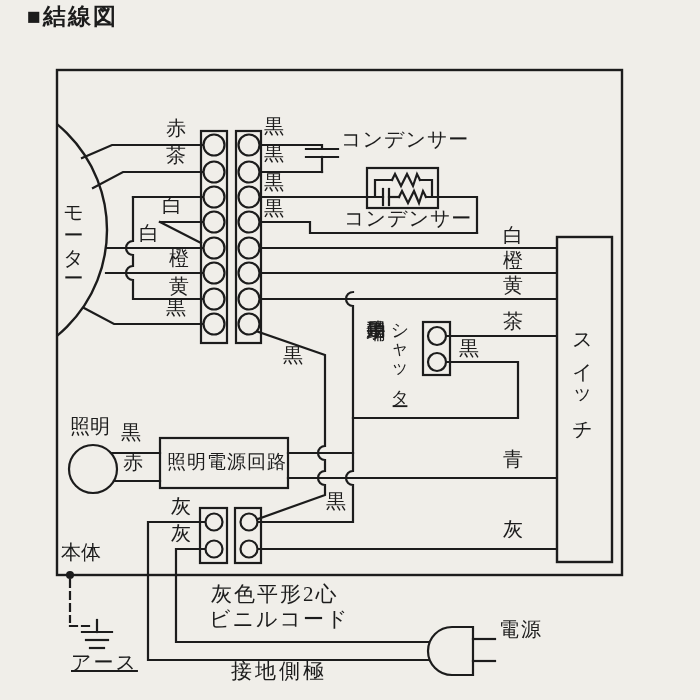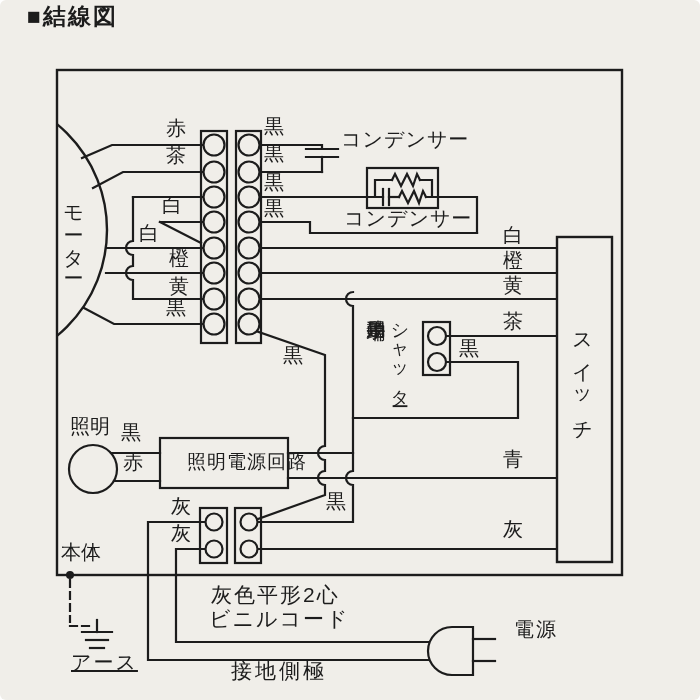--- a/index.html
+++ b/index.html
@@ -1,18 +1,18 @@
 <!DOCTYPE html>
 <html><head>
 <meta charset="utf-8">
 <style>
   html,body{margin:0;padding:0;}
   body{width:700px;height:700px;overflow:hidden;
        font-family:"Liberation Sans","DejaVu Sans",sans-serif;}
-  .diagram{position:relative;width:700px;height:700px;background:#f0eee9;color:#1c1c1c;border-radius:6px;}
+  .diagram{position:relative;width:700px;height:700px;background:#f0eee9;color:#1c1c1c;}
   svg{position:absolute;left:0;top:0;}
   .lbl{position:absolute;font-size:20px;line-height:1;white-space:nowrap;color:#1c1c1c;}
   .v{writing-mode:vertical-rl;text-orientation:mixed;}
   .title1{font-size:23px;font-weight:600;letter-spacing:2px;}
   .title2{font-size:27px;letter-spacing:1px;}
   .fs19{font-size:19px;}
   .fs18{font-size:18px;}
   .fs21{font-size:21px;}
   .ls1{letter-spacing:1px;}
   .ls2{letter-spacing:2px;}
@@ -164,26 +164,26 @@
 
   <span class="lbl title1" style="left:27px;top:5px;">■結線図</span>
 
   <span class="lbl v" style="left:64px;top:192px;letter-spacing:10px;">モーター</span>
   <span class="lbl v" style="left:573px;top:320px;letter-spacing:6px;">スイッチ</span>
   <span class="lbl v fs18 ls1" style="left:391px;top:311px;">シャッター</span>
   <span class="lbl v fs19 ls1" style="left:367px;top:304px;">連動用端子</span>
   <span class="lbl ls1" style="left:341px;top:129px;">コンデンサー</span>
   <span class="lbl ls1" style="left:344px;top:208px;">コンデンサー</span>
   <span class="lbl" style="left:70px;top:416px;">照明</span>
-  <span class="lbl fs19 ls1" style="left:167px;top:452px;margin-left:20px;">照明電源回路</span>
+  <span class="lbl fs19 ls1" style="left:167px;top:452px;">照明電源回路</span>
   <span class="lbl" style="left:61px;top:542px;">本体</span>
-  <span class="lbl fs21 ls2" style="left:211px;top:584px;">灰色平形2心</span>
+  <span class="lbl fs21 ls2" style="left:211px;top:584px;font-family:Liberation Serif, serif;">灰色平形2心</span>
   <span class="lbl fs21 ls2" style="left:209px;top:608px;">ビニルコード</span>
   <span class="lbl fs21 ls3" style="left:231px;top:660px;">接地側極</span>
-  <span class="lbl ls2" style="left:514px;top:619px;">電源</span>
+  <span class="lbl ls2" style="left:499px;top:619px;">電源</span>
   <span class="lbl ls2" style="left:71px;top:652px;text-decoration:underline;">アース</span>
 
   <span class="lbl" style="left:166px;top:118px;">赤</span>
   <span class="lbl" style="left:166px;top:145px;">茶</span>
   <span class="lbl" style="left:162px;top:195px;">白</span>
   <span class="lbl" style="left:139px;top:223px;">白</span>
   <span class="lbl" style="left:169px;top:248px;">橙</span>
   <span class="lbl" style="left:169px;top:276px;">黄</span>
   <span class="lbl" style="left:166px;top:297px;">黒</span>
 

